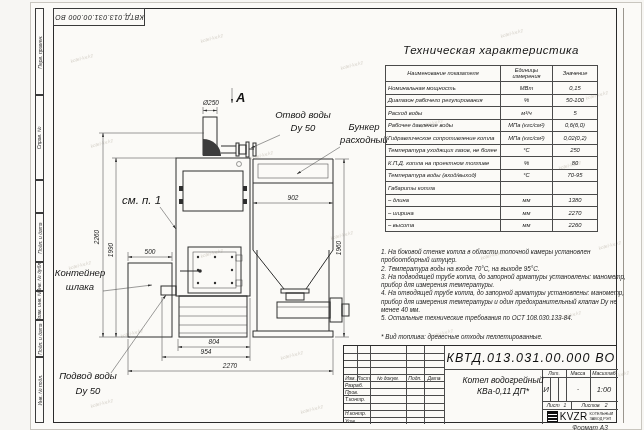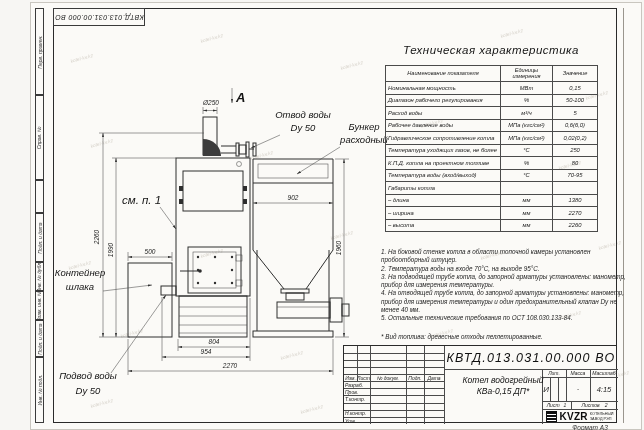--- a/index.html
+++ b/index.html
@@ -47,21 +47,21 @@
   .tblock .hl{position:absolute;height:1px;background:#4a4a4a;}
   .tb-cell{position:absolute;display:flex;align-items:center;justify-content:center;text-align:center;}
   .tb5{font:italic 5px "Liberation Sans",sans-serif;color:#222;}
   .tb6{font:italic 6px "Liberation Sans",sans-serif;color:#222;}
   .desig{font:italic 12.5px "Liberation Sans",sans-serif;letter-spacing:1.2px;color:#111;}
   .docname{font:italic 8.5px/1.35 "Liberation Sans",sans-serif;color:#111;margin-left:10px;}
   .logo-row{position:absolute;left:199px;top:64px;width:74px;height:13px;
     display:flex;align-items:center;justify-content:center;gap:2px;}
   .logo-mark{width:11px;height:11px;background:repeating-linear-gradient(180deg,#101010 0 1.6px,#fff 1.6px 3px);
     border:1px solid #101010;box-sizing:border-box;}
-  .logo-word{font-weight:bold;font-size:10px;font-family:"Liberation Sans",sans-serif;color:#0b0b0b;letter-spacing:.3px;}
+  .logo-word{font-weight:normal;font-size:10px;font-family:"Liberation Sans",sans-serif;color:#0b0b0b;letter-spacing:.3px;}
   .logo-co{display:flex;flex-direction:column;justify-content:center;}
   .logo-co span{font-size:3.8px;line-height:1.2;color:#222;white-space:nowrap;}
   .format{position:absolute;left:545px;top:423.5px;width:90px;text-align:center;
     font:italic 6.5px "Liberation Sans",sans-serif;color:#333;}
 
   
   svg.draw{position:absolute;left:0;top:0;}
   .c{stroke:#2e2e2e;stroke-width:1;fill:none;}
   .t{stroke:#4a4a4a;stroke-width:.55;fill:none;}
   .dk{fill:#3c3c3c;stroke:none;}
@@ -401,29 +401,29 @@
 
   <div class="tb-cell tb5" style="left:0;top:35px;width:26px;height:7.2px;justify-content:flex-start;padding-left:1px;">Разраб.</div>
   <div class="tb-cell tb5" style="left:0;top:42.2px;width:26px;height:7.2px;justify-content:flex-start;padding-left:1px;">Пров.</div>
   <div class="tb-cell tb5" style="left:0;top:49.4px;width:26px;height:7.2px;justify-content:flex-start;padding-left:1px;">Т.контр.</div>
   <div class="tb-cell tb5" style="left:0;top:63.8px;width:26px;height:7.2px;justify-content:flex-start;padding-left:1px;">Н.контр.</div>
   <div class="tb-cell tb5" style="left:0;top:71px;width:26px;height:7px;justify-content:flex-start;padding-left:1px;">Утв.</div>
 
   <div class="tb-cell desig" style="left:100px;top:0;width:174px;height:23px;">КВТД.013.031.00.000 ВО</div>
   <div class="tb-cell docname" style="left:100px;top:25px;width:98px;height:30px;flex-direction:column;">
     <span>Котел водогрейный</span>
-    <span>КВа-0,15 ДП*</span>
+    <span>КВа-0,11 ДП*</span>
   </div>
 
   <div class="tb-cell tb5" style="left:198px;top:23px;width:24px;height:8px;">Лит.</div>
   <div class="tb-cell tb5" style="left:222px;top:23px;width:24px;height:8px;">Масса</div>
   <div class="tb-cell tb5" style="left:246px;top:23px;width:28px;height:8px;">Масштаб</div>
   <div class="tb-cell" style="left:198px;top:31px;width:8px;height:24px;font:italic 8px 'Liberation Sans',sans-serif;">И</div>
   <div class="tb-cell tb6" style="left:222px;top:31px;width:24px;height:24px;">-</div>
-  <div class="tb-cell" style="left:246px;top:31px;width:28px;height:24px;font:italic 7.5px 'Liberation Sans',sans-serif;">4:15</div>
+  <div class="tb-cell" style="left:246px;top:31px;width:28px;height:24px;font:italic 7.5px 'Liberation Sans',sans-serif;">1:00</div>
 
   <div class="tb-cell tb5" style="left:198px;top:55px;width:29px;height:8px;gap:4px;">
     <span>Лист</span>
     <span>1</span>
   </div>
   <div class="tb-cell tb5" style="left:227px;top:55px;width:47px;height:8px;gap:5px;">
     <span>Листов</span>
     <span>2</span>
   </div>
 

